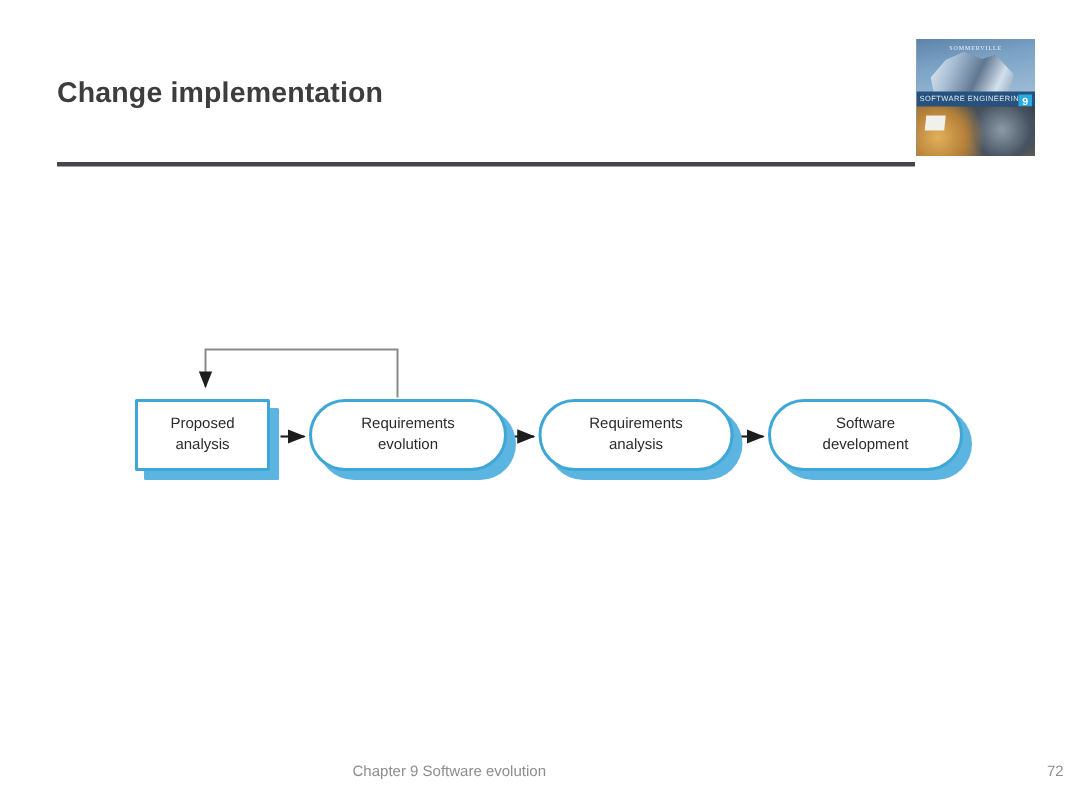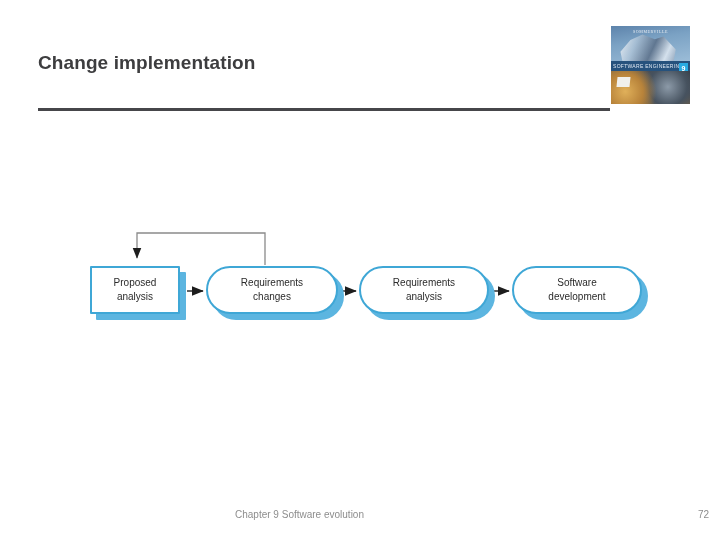--- a/index.html
+++ b/index.html
@@ -229,21 +229,21 @@
     <div class="node-label">
       <span>Proposed</span><br>
       <span>analysis</span>
     </div>
   </div>
 
   <div class="node-shadow stadium" style="left:212px; top:272px; width:132px; height:48px;"></div>
   <div class="node stadium" style="left:206px; top:266px; width:132px; height:48px;">
     <div class="node-label">
       <span>Requirements</span><br>
-      <span>changes</span>
+      <span>evolution</span>
     </div>
   </div>
 
   <div class="node-shadow stadium" style="left:365px; top:272px; width:130px; height:48px;"></div>
   <div class="node stadium" style="left:359px; top:266px; width:130px; height:48px;">
     <div class="node-label">
       <span>Requirements</span><br>
       <span>analysis</span>
     </div>
   </div>

